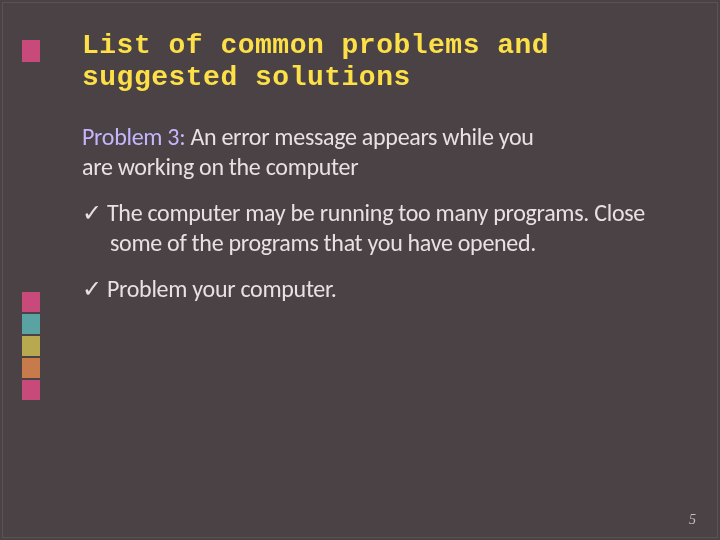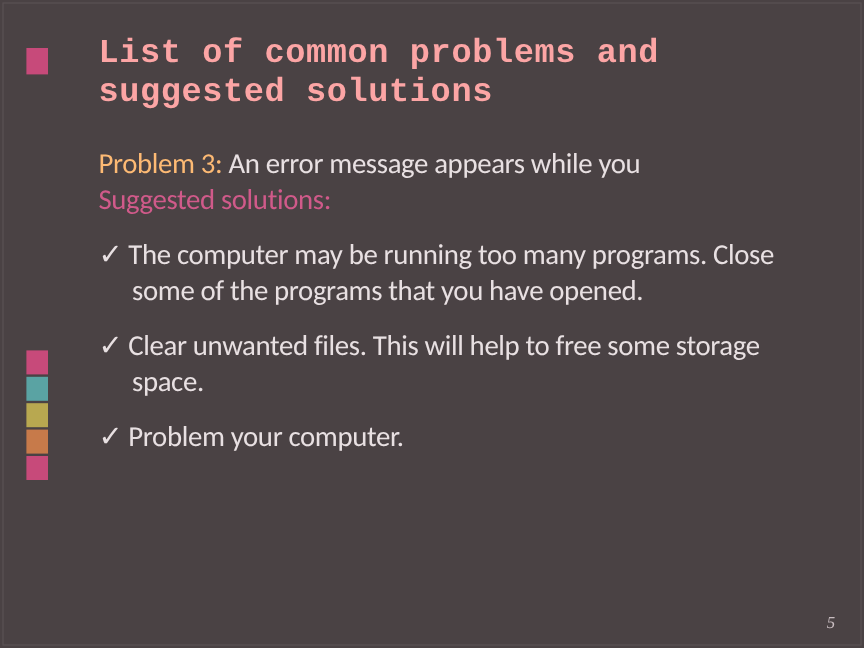--- a/index.html
+++ b/index.html
@@ -37,32 +37,32 @@
   .content {
     position: absolute;
     left: 82px;
     top: 30px;
     right: 40px;
   }
   .title {
     font-family: 'Courier New', monospace;
     font-weight: bold;
     font-size: 28px;
-    color: #fca5a5;
+    color: #fde047;
     line-height: 1.15;
     margin-bottom: 28px;
     letter-spacing: 0.5px;
   }
   .body-text {
     font-size: 24px;
     color: #e8e0e2;
     line-height: 1.25;
     letter-spacing: -0.3px;
   }
-  .problem-label { color: #fdba74; }
+  .problem-label { color: #c4b5fd; }
   .suggested-label { color: #d05a8a; }
   .bullet-item {
     padding-left: 28px;
     text-indent: -28px;
     margin-top: 16px;
   }
   .check { font-family: Arial, sans-serif; }
   .page-num {
     position: absolute;
     bottom: 12px;
@@ -90,29 +90,25 @@
   <div class="stripe st-pink"></div>
 </div>
 
 <div class="content">
   <div class="title">List of common problems and suggested solutions</div>
 
   <div class="body-text">
     <div>
       <span class="problem-label">Problem 3:</span><span> An error message appears while you</span>
     </div>
-    <div class="suggested-label">Suggested solutions:</div>
+    <div> are working on the computer</div>
 
     <div class="bullet-item">
       <span class="check">✓</span>
       <span>The computer may be running too many programs. Close some of the programs that you have opened.</span>
-    </div>
-    <div class="bullet-item">
-      <span class="check">✓</span>
-      <span>Clear unwanted files. This will help to free some storage space.</span>
     </div>
     <div class="bullet-item">
       <span class="check">✓</span>
       <span>Problem your computer.</span>
     </div>
   </div>
 </div>
 
 <div class="page-num">5</div>
 

